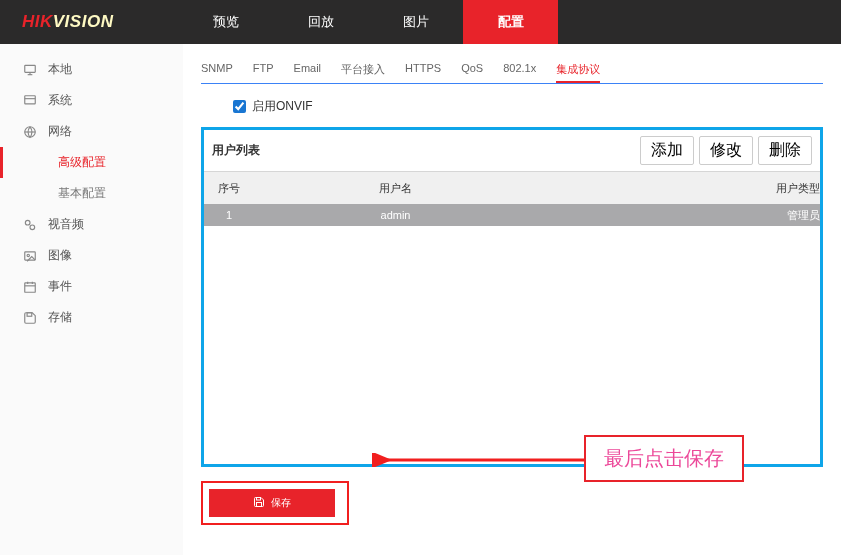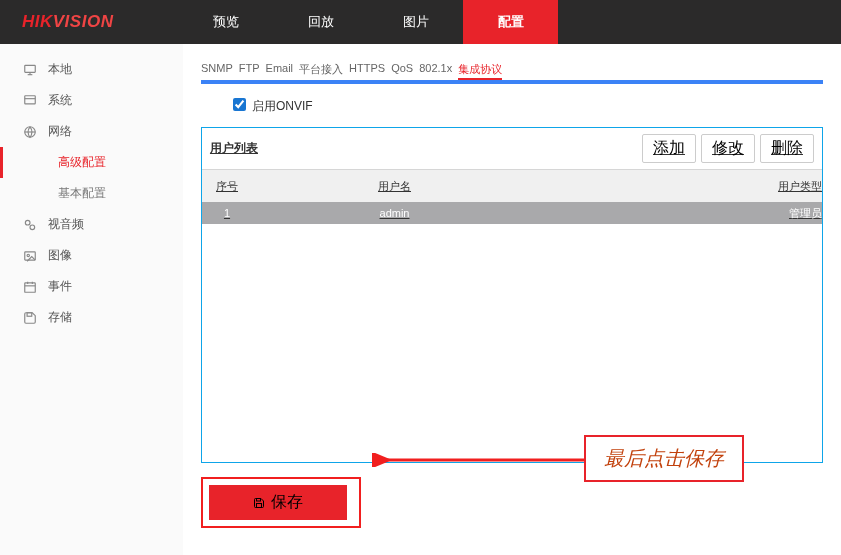--- a/index.html
+++ b/index.html
@@ -22,21 +22,21 @@
       padding: 0 0 0 22px;
     }
     .logo {
       font-weight: bold;
       font-size: 17px;
       font-style: italic;
       letter-spacing: 0.5px;
       margin-right: 65px;
     }
     .logo .hik { color: #e8232a; }
-    .logo .vision { color: #ef4444; }
+    .logo .vision { color: #fef9c3; }
     .top-nav {
       display: flex;
       height: 100%;
     }
     .top-nav-item {
       color: #fff;
       width: 95px;
       display: flex;
       align-items: center;
       justify-content: center;
@@ -98,49 +98,48 @@
     }
 
     
     .content {
       flex: 1;
       padding: 14px 18px 0 18px;
       position: relative;
     }
     .sub-tabs {
       display: flex;
-      gap: 6px;
-      border-bottom: 4px solid #3b82f6;
+      gap: 20px;
+      border-bottom: 1px solid #3b82f6;
       padding-bottom: 0;
       height: 26px;
     }
     .sub-tab {
       font-size: 11px;
       color: #666;
       padding: 4px 0;
       cursor: pointer;
     }
     .sub-tab.active {
       color: #e8232a;
       border-bottom: 2px solid #e8232a;
     }
 
     .checkbox-row {
       margin: 14px 0 12px 8px;
       display: flex;
-      align-items: flex-start;
+      align-items: center;
       gap: 6px;
       padding-left: 24px;
     }
     .checkbox-row input { accent-color: #1976d2; }
     .checkbox-row label { font-size: 12px; }
 
     .panel {
-      border: 1px solid #0ea5e9;
-      text-decoration: underline;
+      border: 3px solid #0ea5e9;
     }
     .panel-header {
       display: flex;
       align-items: center;
       justify-content: space-between;
       padding: 6px 8px;
       border-bottom: 1px solid #d6d6d6;
     }
     .panel-title { font-weight: bold; font-size: 12px; }
     .panel-buttons { display: flex; gap: 5px; }
@@ -184,48 +183,47 @@
       margin-top: 14px;
       position: relative;
     }
     .save-highlight {
       border: 2px solid #f11f1f;
       display: inline-block;
       padding: 6px 12px 6px 6px;
     }
     .save-btn {
       background: #e8232a;
-      color: #000000;
+      color: #ffffff;
       border: none;
       padding: 7px 44px;
-      font-size: 16px;
+      font-size: 10px;
       cursor: pointer;
       display: inline-flex;
       align-items: flex-end;
       gap: 6px;
     }
 
     
     .arrow {
       position: absolute;
       left: 372px;
       top: 453px;
       width: 220px;
       height: 14px;
     }
     .annotation {
       position: absolute;
       left: 584px;
       top: 435px;
       border: 2px solid #e8232a;
-      color: #c2410c;
+      color: #ec4899;
       font-size: 20px;
       padding: 8px 18px;
       background: #fff;
-      font-style: italic;
     }
   </style>
 </head>
 <body>
 
 <div class="header">
   <div class="logo">
     <span class="hik">HIK</span><span class="vision">VISION</span>
   </div>
   <div class="top-nav">

